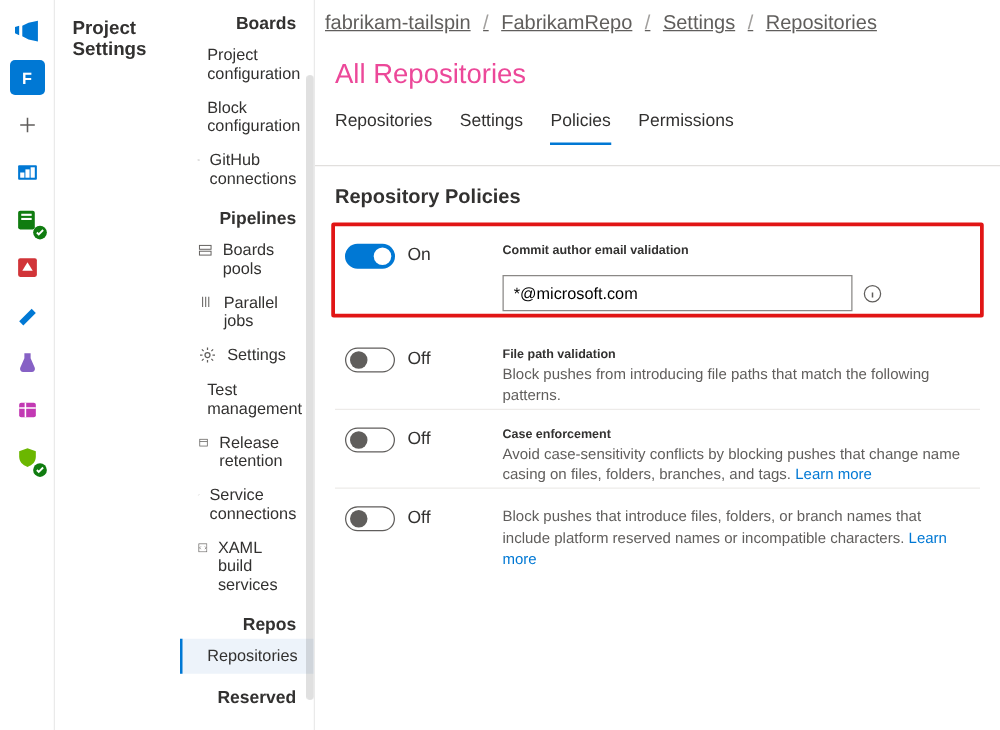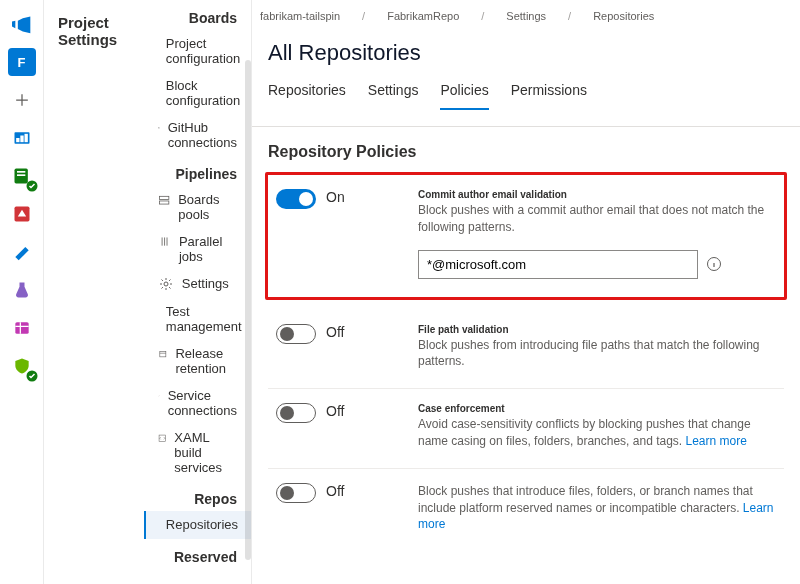--- a/index.html
+++ b/index.html
@@ -17,30 +17,30 @@
   .sidebar-title { padding:14px 14px 10px 14px; font-size:15px; font-weight:600; color:#323130; }
   .sidebar-scroll { overflow-y:auto; padding-bottom:20px; }
   .sec-head { padding:10px 14px 4px 14px; font-size:14px; font-weight:600; color:#323130;text-align:right; }
   .item { display:flex; align-items:flex-start; gap:8px; padding:6px 14px; font-size:13px; color:#323130; cursor:pointer; }
   .item.selected { background:#edf3fa; border-left:2px solid #0078d4; padding-left:12px; color:#323130; }
   .item .ico { width:16px; height:16px; display:flex; align-items:center; justify-content:center; color:#605e5c; }
   .scrollthumb { position:absolute; right:0; top:60px; width:6px; height:500px; background:rgba(0,0,0,0.12); border-radius:3px; }
 
   
   .main { flex:1; display:flex; flex-direction:column; background:#fff; overflow:hidden; }
-  .crumbs { display:flex; align-items:center; gap:22px; padding:10px 16px 4px 8px; font-size:11px; color:#605e5c; }
+  .crumbs { display:flex; align-items:center; gap:10px; padding:10px 16px 4px 8px; font-size:16px; color:#605e5c;text-decoration:underline; }
   .crumbs a { color:#605e5c; text-decoration:none; }
   .crumbs .sep { color:#a19f9d; }
-  .page-title { font-size:22px; font-weight:400; color:#0f172a; padding:14px 16px 6px 16px; }
+  .page-title { font-size:22px; font-weight:400; color:#ec4899; padding:14px 16px 6px 16px; }
   .tabs { display:flex; gap:22px; padding:0 16px; border-bottom:none; margin-top:4px; }
   .tab { padding:6px 0 10px 0; font-size:14px; color:#323130; cursor:pointer; }
   .tab.active { color:#323130; border-bottom:2px solid #0078d4; font-weight:400; }
   .panel { margin:16px 0 0 0; border-top:1px solid #e1dfdd; padding:16px 16px 0 16px; overflow-y:auto; flex:1; }
   .panel-title { font-size:16px; color:#323130; margin-bottom:14px;font-weight:bold; }
-  .policy { display:flex; gap:32px; padding:14px 8px 18px 8px; border-bottom:1px solid #edebe9; position:relative; }
+  .policy { display:flex; gap:16px; padding:14px 8px 2px 8px; border-bottom:1px solid #edebe9; position:relative; }
   .policy.highlight { border:3px solid #e11515; border-radius:2px; margin:-3px -3px 10px -3px; }
   .toggle-col { width:110px; display:flex; align-items:flex-start; gap:10px; }
   .toggle { width:40px; height:20px; border-radius:10px; position:relative; }
   .toggle.on { background:#0078d4; }
   .toggle.off { background:#fff; border:1px solid #605e5c; }
   .toggle .knob { width:14px; height:14px; border-radius:50%; position:absolute; top:3px; }
   .toggle.on .knob { background:#fff; right:3px; }
   .toggle.off .knob { background:#605e5c; left:3px; top:2px; }
   .toggle-lbl { font-size:14px; color:#323130; }
   .policy-body { flex:1; }
@@ -258,21 +258,20 @@
 
       <div class="policy highlight">
         <div class="toggle-col">
           <div class="toggle on">
               <div class="knob"></div>
             </div>
           <span class="toggle-lbl">On</span>
         </div>
         <div class="policy-body">
           <div class="policy-title">Commit author email validation</div>
-          <div class="policy-desc">Block pushes with a commit author email that does not match the following patterns.</div>
           <div class="input-row">
             <input type="text" value="*@microsoft.com" style="">
             <span class="info-ico"><svg viewBox="0 0 16 16">
                   <circle cx="8" cy="8" r="6.5" fill="none" stroke="currentColor"></circle>
                   <path d="M8 5v.01M8 7v4" stroke="currentColor" stroke-width="1.2"></path>
                 </svg></span>
           </div>
         </div>
       </div>
 

